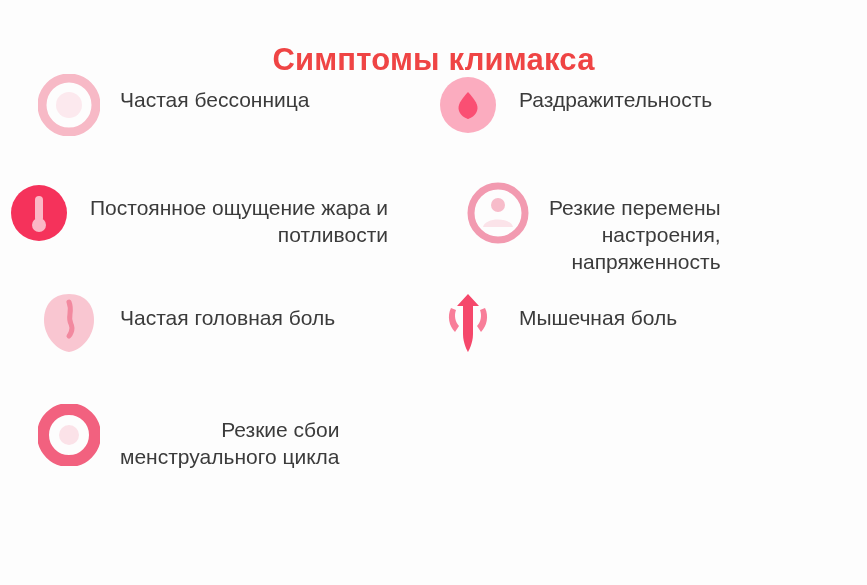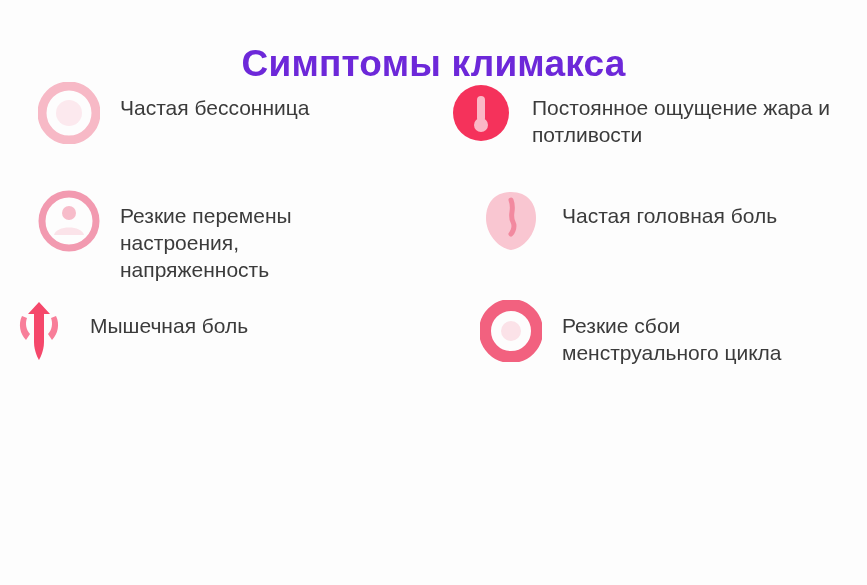--- a/index.html
+++ b/index.html
@@ -27,39 +27,40 @@
   
   .title-wrap {
     width: 100%;
     text-align: center;
     padding-top: 20px;
     height: 62px;
     box-sizing: border-box;
   }
   .page-title {
     display: inline-block;
-    font-size: 37px;
+    font-size: 31px;
     font-weight: bold;
     letter-spacing: 0.2px;
-    color: #6d28d9;
+    color: #ef4444;
     line-height: 38px;
     white-space: nowrap;
   }
 
   
   .symptom-grid {
     position: absolute;
-    top: 82px;
+    top: 74px;
     left: 0;
     width: 867px;
     height: 500px;
     display: grid;
     grid-template-columns: 425px 412px;
     grid-template-rows: 108px 110px 112px 85px 85px;
-    column-gap: 17px;
+    column-gap: 4px;
+    text-align: right;
   }
 
   .symptom-item {
     display: flex;
     align-items: flex-start;
     padding-left: 38px;
     box-sizing: border-box;
   }
   .symptom-item.col-right {
     padding-left: 8px;
@@ -111,20 +112,29 @@
     <div class="symptom-item col-left">
       <span class="icon-box">
         <svg width="62" height="62" viewBox="0 0 62 62">
           <circle cx="31" cy="31" r="27" fill="none" stroke="#f7b9c6" stroke-width="9"></circle>
           <circle cx="31" cy="31" r="13" fill="#fce9ee"></circle>
         </svg>
       </span>
       <span class="symptom-label">Частая бессонница</span>
     </div>
 
+    <div class="symptom-item col-right">
+      <span class="icon-box">
+        <svg width="62" height="62" viewBox="0 0 62 62">
+          <circle cx="31" cy="31" r="28" fill="#fbacbf"></circle>
+          <path d="M31 18 C24 26, 20 31, 22 37 C24 43, 31 45, 31 45 C31 45, 38 43, 40 37 C42 31, 38 26, 31 18 Z" fill="#fa4f73"></path>
+        </svg>
+      </span>
+      <span class="symptom-label">Раздражительность</span>
+    </div>
 
 
 
     <div class="symptom-item col-right">
       <span class="icon-box">
         <svg width="62" height="62" viewBox="0 0 62 62">
           <circle cx="31" cy="31" r="28" fill="#f5325b"></circle>
           <rect x="27" y="14" width="8" height="26" rx="4" fill="#fbb8c6"></rect>
           <circle cx="31" cy="43" r="7" fill="#fbb8c6"></circle>
         </svg>

